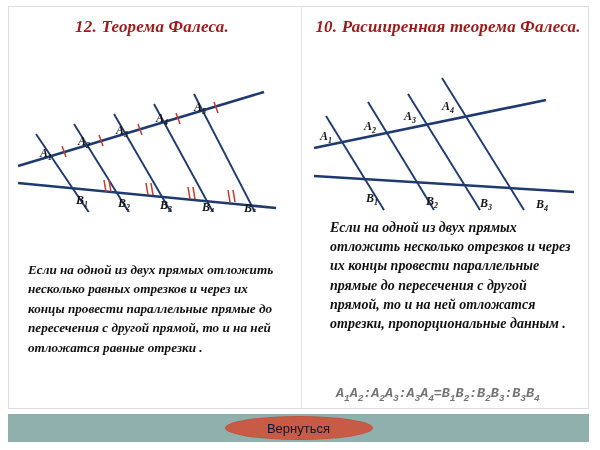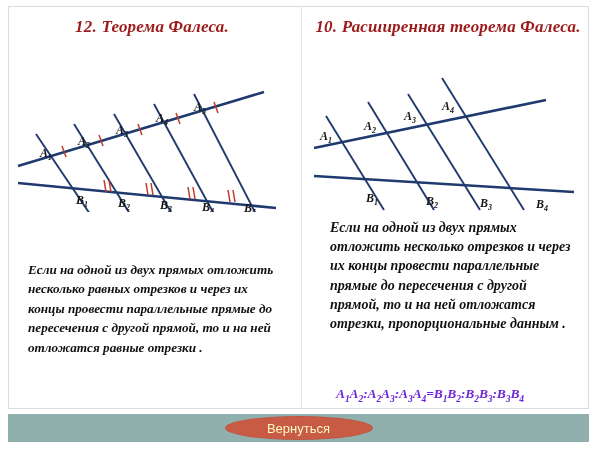--- a/index.html
+++ b/index.html
@@ -58,25 +58,25 @@
     font-size:13.2px;
     line-height:19.4px;
     color:#111111;
     white-space:pre-line;
   }
   #text-left{ left:28px; top:222px; width:258px;margin-top:38px; }
   #text-right{ left:330px; top:218px; width:250px; font-size:14px; line-height:19.2px;}
   #formula-right{
     position:absolute;
     left:336px; top:386px; width:252px;
-    font-family:Liberation Serif, serif;
+    font-family:Liberation Mono, monospace;
     font-style:italic;
     font-weight:bold;
     font-size:13.5px;
-    color:#6d28d9;
+    color:#737373;
     letter-spacing:-.1px;
   }
   #formula-right sub{ font-size:9.5px; }
 
   
   .bottom-bar{
     position:absolute;
     left:8px; top:414px;
     width:581px; height:28px;
     background:#8fb0ad;
@@ -90,21 +90,21 @@
     background:#c75b45;
     border-radius:50%;
     border:1px dotted #b5503c;
     box-sizing:border-box;
     display:flex;
     align-items:center;
     justify-content:center;
     cursor:pointer;
   }
   .return-button span{
-    color:#fef9c3;
+    color:#0f172a;
     font-family:"Liberation Sans",sans-serif;
     font-style:normal;
     font-weight:normal;
     font-size:13px;
   }
   
   .lbl{
     font-family:"Liberation Serif",serif;
     font-style:italic;
     font-weight:bold;

